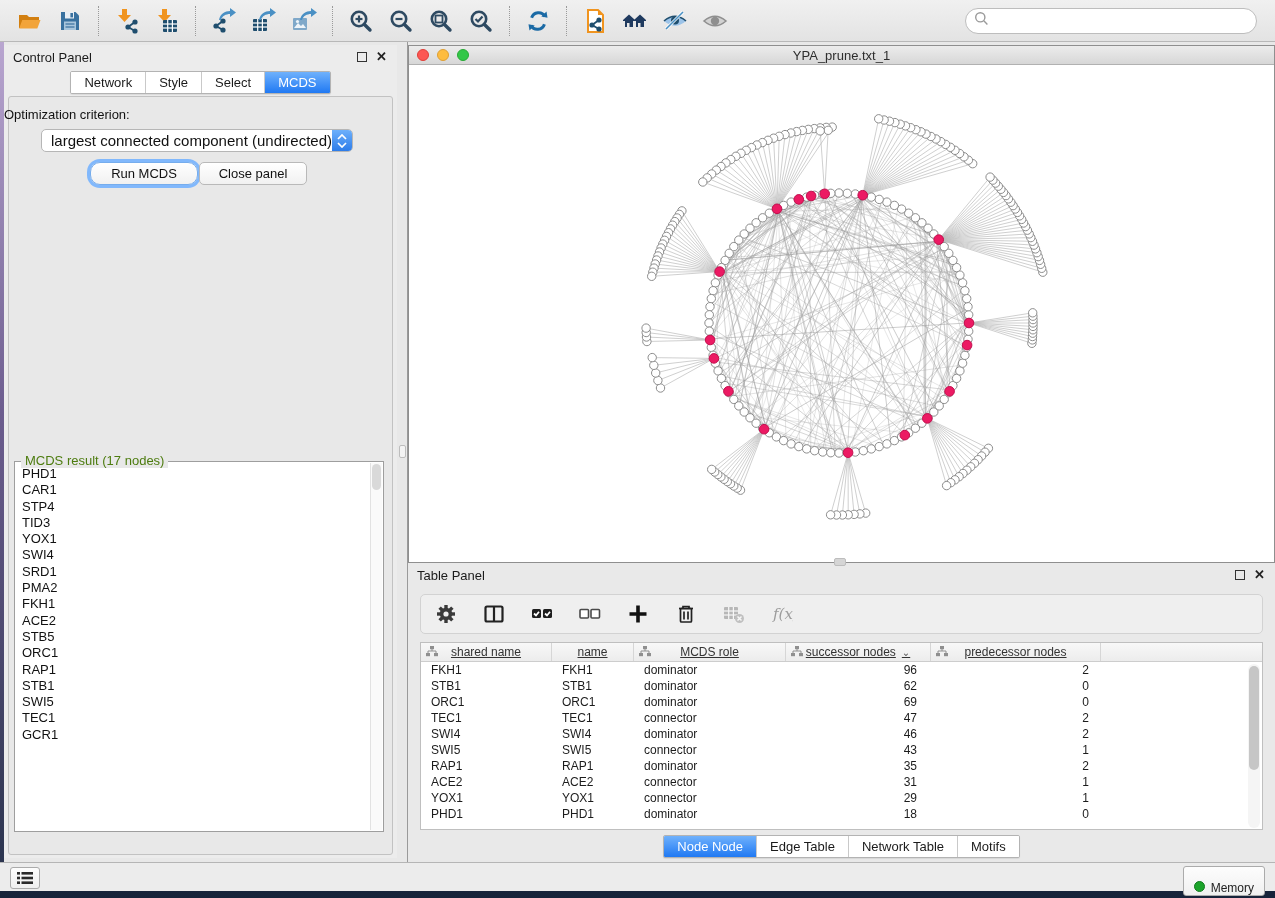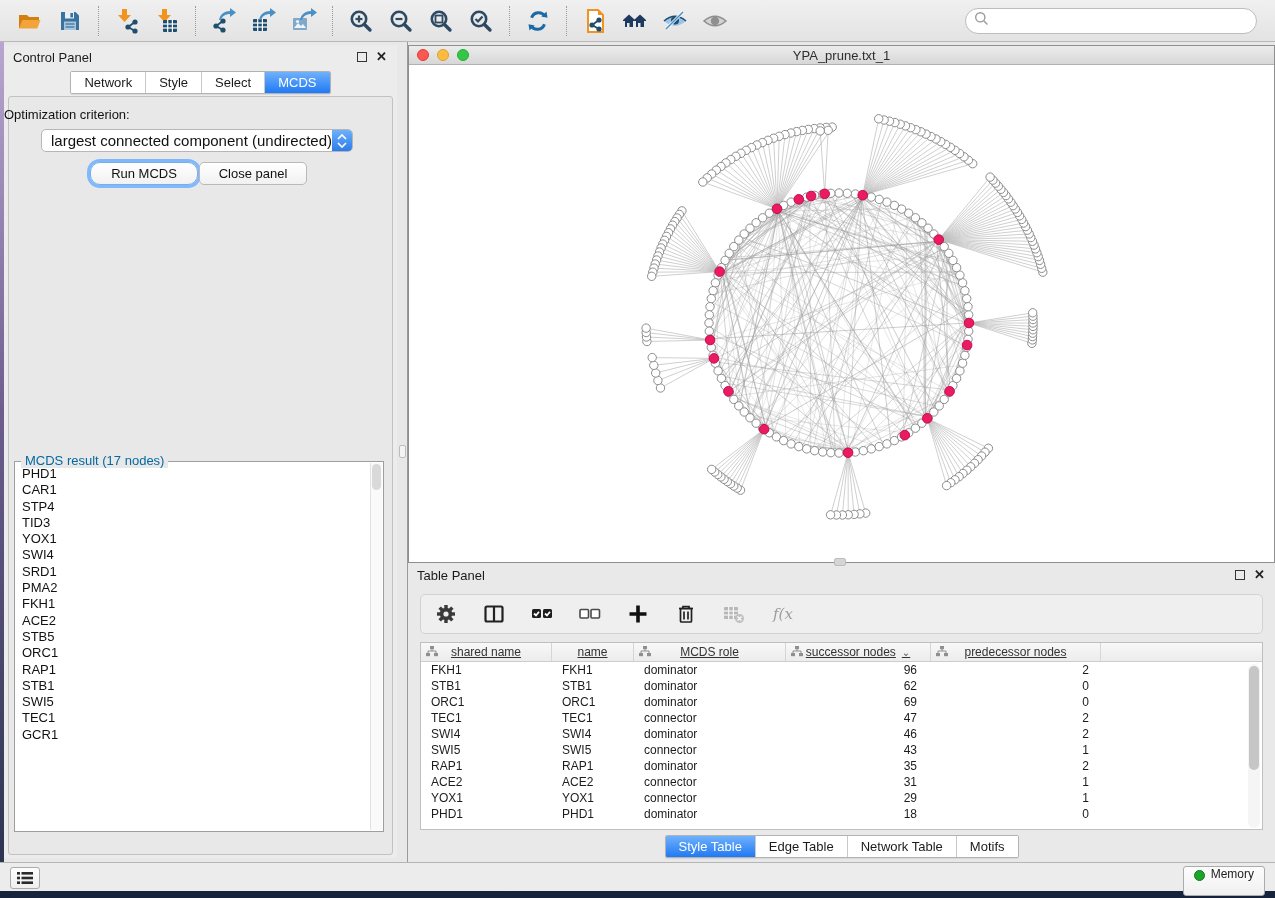--- a/index.html
+++ b/index.html
@@ -49,21 +49,21 @@
      align-items:center;justify-content:center;gap:2px;}
   .btn{background:linear-gradient(#ffffff,#f1f1f1);border:1px solid #b9b9b9;border-radius:5px;
      font-size:13px;color:#111;padding:3px 0;text-align:center;}
   #run-btn{position:absolute;left:86px;top:117px;width:108px;
      box-shadow:0 0 0 3px rgba(110,175,255,.85);border-color:#76aded;border-radius:10px;}
   #closep-btn{position:absolute;left:195px;top:117px;width:108px;}
 
   #mcds-box{position:absolute;left:10px;top:416px;width:370px;height:371px;
      border:1px solid #9e9e9e;background:#fff;}
   #mcds-legend{position:absolute;top:-9px;left:6px;background:#e8e8e8;padding:0 4px;
-     font-size:13px;color:#0369a1;white-space:nowrap;}
+     font-size:13px;color:#4d7c0f;white-space:nowrap;}
   #mcds-list{position:absolute;left:1px;top:2px;bottom:1px;right:13px;overflow:hidden;
      font-size:13px;color:#111;padding:2px 0 0 6px;line-height:16.3px;}
   #mcds-scroll{position:absolute;top:1px;bottom:1px;right:1px;width:12px;background:#fafafa;
      border-left:1px solid #e2e2e2;}
   #mcds-thumb{position:absolute;top:1px;left:1px;width:9px;height:26px;background:#d9d9d9;border-radius:5px;}
 
   
   #v-splitter{position:absolute;left:397px;top:42px;width:11px;height:820px;background:#e8e8e8;
      border-right:1px solid #9a9a9a;}
   #v-handle{position:absolute;left:2px;top:403px;width:7px;height:13px;background:#f4f4f4;
@@ -108,21 +108,21 @@
   #tbl-thumb{position:absolute;left:1px;top:2px;width:10px;height:104px;background:#c6c6c6;border-radius:5px;}
 
   #tp-tabs-row{position:absolute;left:0;top:272px;width:100%;display:flex;justify-content:center;}
 
   
   #status-bar{position:absolute;left:0;top:862px;width:1275px;height:29px;background:#ececec;
      border-top:1px solid #b5b5b5;}
   #list-btn{position:absolute;left:10px;top:4px;width:30px;height:22px;background:linear-gradient(#fdfdfd,#efefef);
      border:1px solid #ababab;border-radius:3px;display:flex;align-items:center;justify-content:center;}
   #memory-btn{position:absolute;right:10px;top:3px;height:23px;background:linear-gradient(#fdfdfd,#f0f0f0);
-     border:1px solid #ababab;border-radius:3px;display:flex;align-items:flex-end;gap:6px;
+     border:1px solid #ababab;border-radius:3px;display:flex;align-items:flex-start;gap:6px;
      padding:14px 10px;font-size:12px;color:#222;}
   #mem-dot{width:11px;height:11px;border-radius:50%;background:#1ca42b;border:1px solid #117a1e;}
 </style>
 </head>
 <body>
 
 <div id="app">
 
   <div id="toolbar">
     <div id="tb-icons" style="display:flex;align-items:center;">
@@ -1260,21 +1260,21 @@
             <div class="tcell num1">18</div>
             <div class="tcell num2">0</div>
           </div>
         </div>
       <div id="tbl-scroll">
           <div id="tbl-thumb"></div>
         </div>
     </div>
     <div id="tp-tabs-row">
         <div class="seg">
-          <span class="segb active">Style Table</span>
+          <span class="segb active">Node Node</span>
           <span class="segb">Edge Table</span>
           <span class="segb">Network Table</span>
           <span class="segb">Motifs</span>
         </div>
       </div>
   </div>
 
   <div id="status-bar">
     <div id="list-btn">
       <svg width="16" height="14" viewBox="0 0 16 14">

